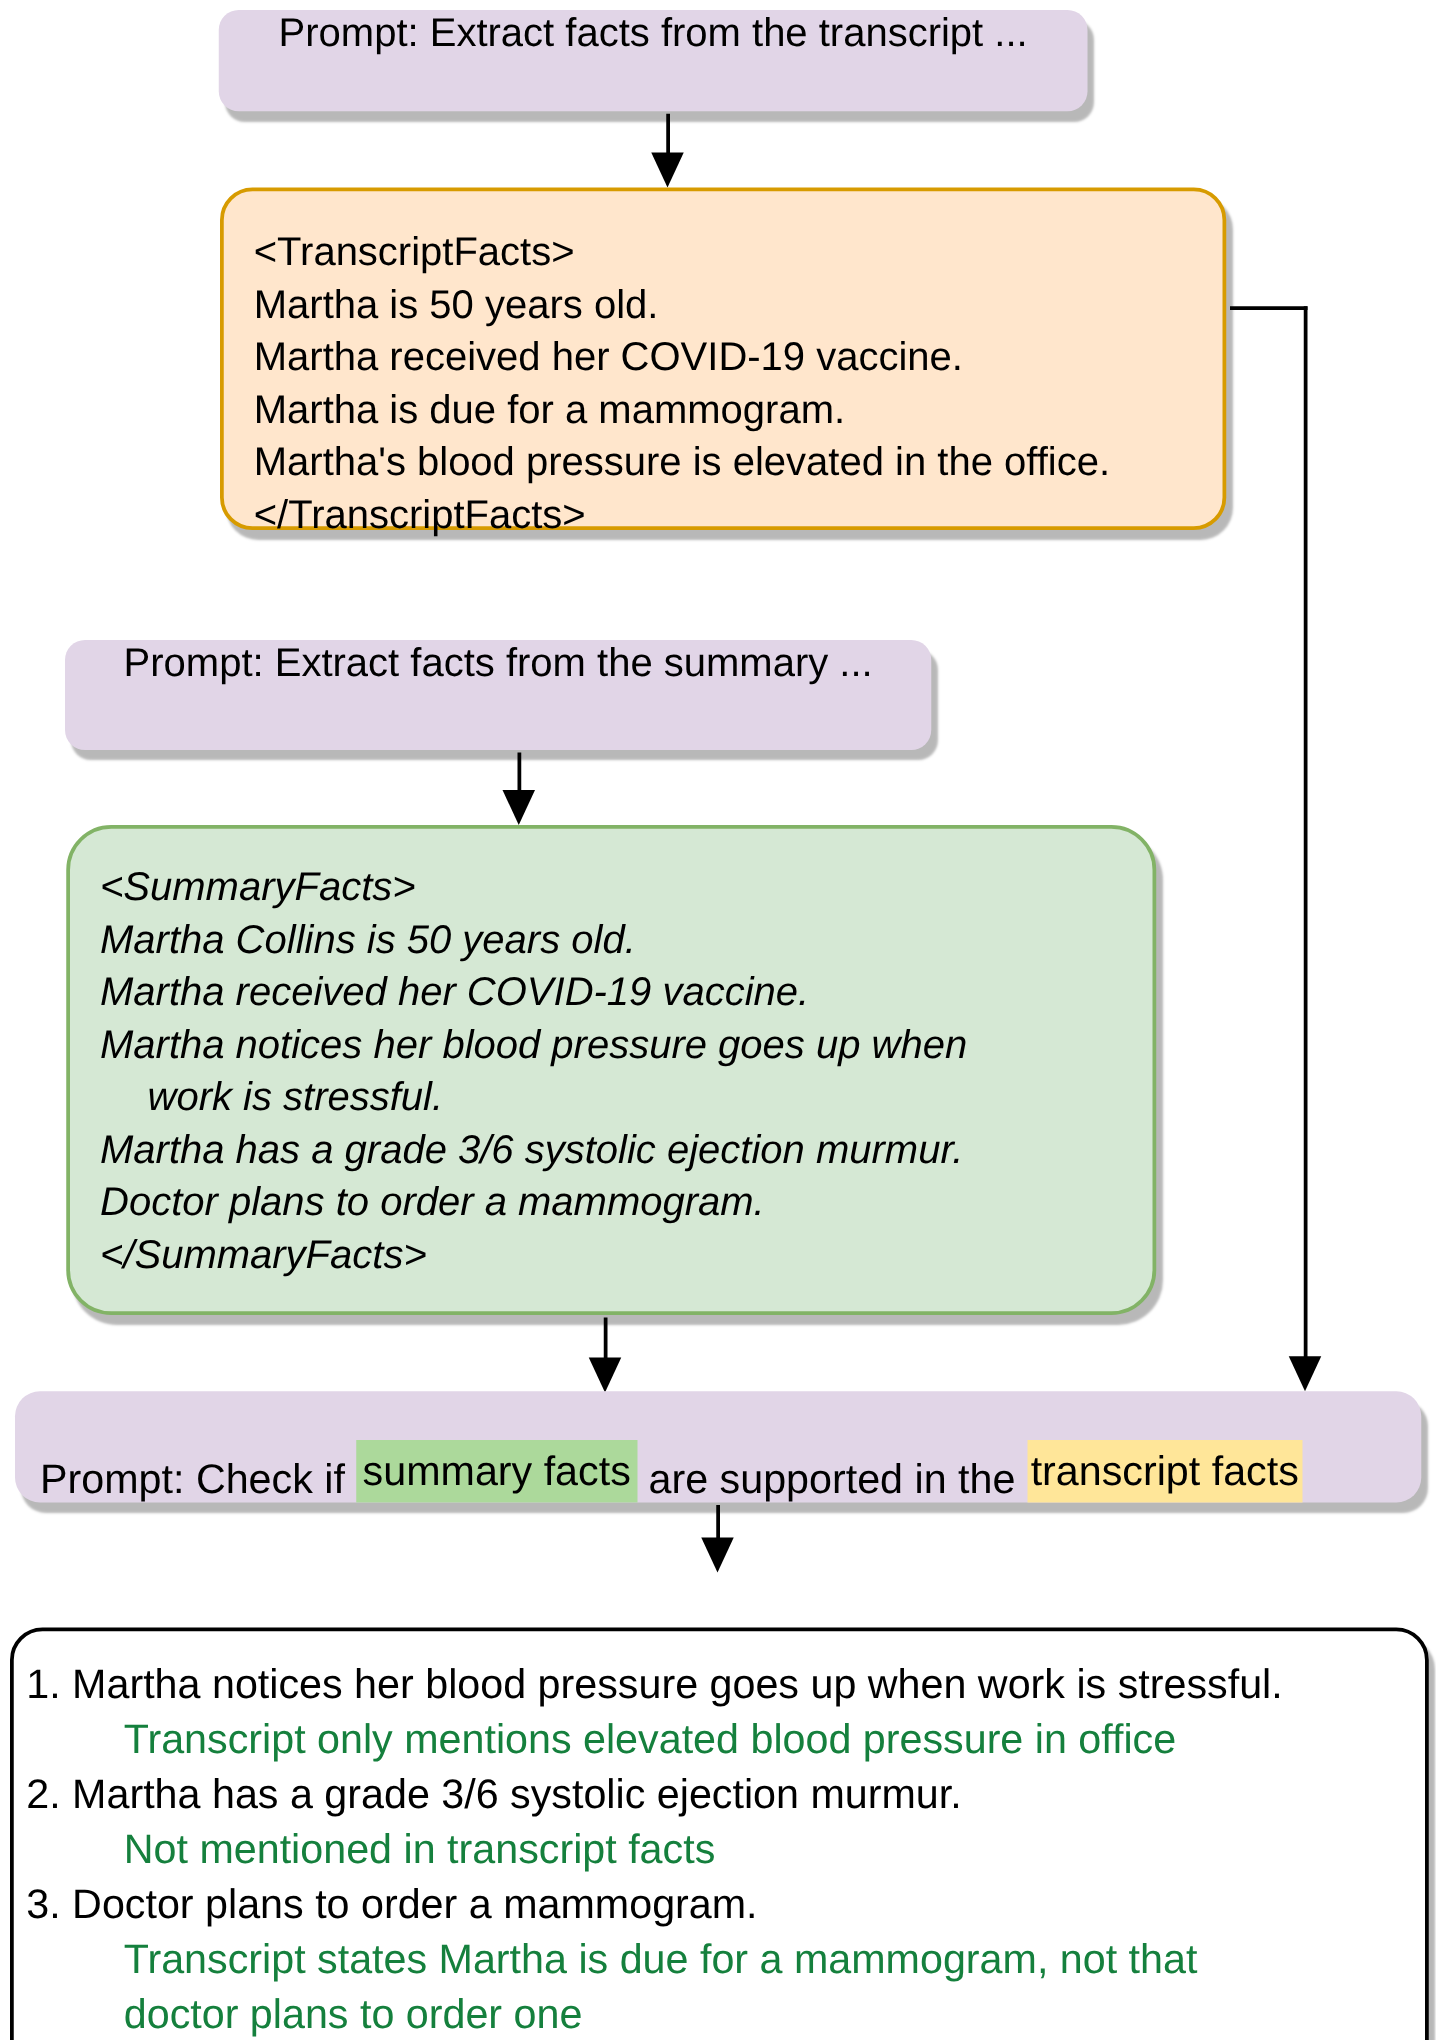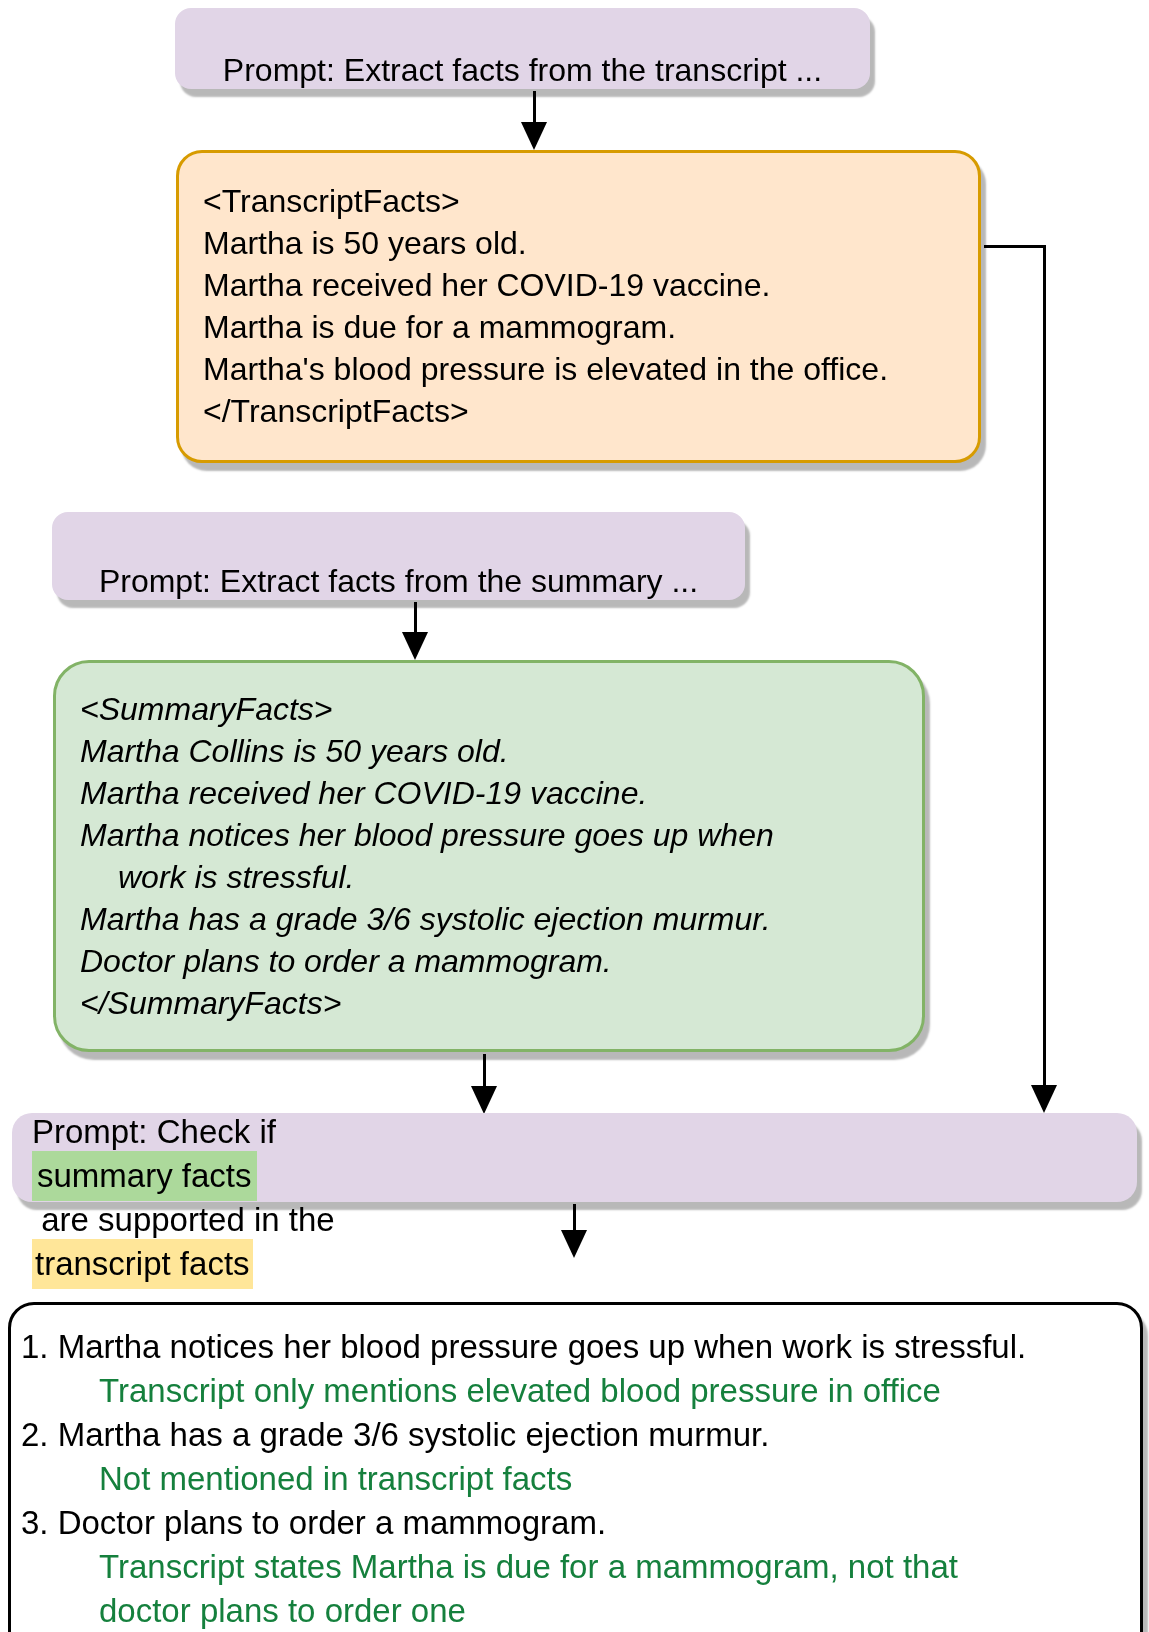--- a/index.html
+++ b/index.html
@@ -11,36 +11,36 @@
     color:#000;
     overflow:hidden;
   }
   .node { position:absolute; box-sizing:border-box; }
   .shadow { box-shadow:5px 8px 2px rgba(0,0,0,0.28); }
 
   
   .prompt-pill {
     background:#E1D5E7;
     border-radius:16px;
-    display:flex; align-items:flex-end; justify-content:center;
+    display:flex; align-items:flex-start; justify-content:center;
     font-size:32px; white-space:nowrap;
   }
 
   
   .fact-box { border-radius:26px; font-size:32px; line-height:42px; }
   .transcript-style { background:#FFE6CC; border:3px solid #D79B00; }
   .summary-style   { background:#D5E8D4; border:3px solid #82B366; border-radius:36px; }
   .fact-line { white-space:nowrap; }
   .fact-line.indent { padding-left:38px; }
 
   
   #check-box {
     background:#E1D5E7; border-radius:20px;
-    display:flex; align-items:flex-start;
-    padding-left:20px; font-size:33px; white-space:pre;flex-direction:column;
+    display:flex; align-items:flex-end;
+    padding-left:20px; font-size:33px; white-space:pre;
   }
   .hl-green  { background:#ACD99B; padding:6px 5px; }
   .hl-yellow { background:#FFE699; padding:6px 3px; }
 
   
   #result-box {
     background:#ffffff; border:3px solid #000000; border-radius:26px;
     font-size:33px; line-height:44px; padding:20px 10px;
   }
   .result-fact { color:#000000; white-space:nowrap; }
@@ -62,21 +62,21 @@
 
 <div id="canvas">
 
   <div class="node prompt-pill shadow" style="left:175px; top:8px; width:695px; height:81px;">
     <span>Prompt: Extract facts from the transcript ...</span>
   </div>
 
   <div class="stem v-stem" style="left:533px; top:91px; height:34px;"></div>
   <div class="arrow-head" style="left:521px; top:122px;"></div>
 
-  <div class="node fact-box transcript-style shadow" style="left:176px; top:150px; width:805px; height:313px; padding:27px 24px;">
+  <div class="node fact-box transcript-style shadow" style="left:176px; top:150px; width:805px; height:274px; padding:27px 24px;">
     <div class="fact-line">&lt;TranscriptFacts&gt;</div>
     <div class="fact-line">Martha is 50 years old.</div>
     <div class="fact-line">Martha received her COVID-19 vaccine.</div>
     <div class="fact-line">Martha is due for a mammogram.</div>
     <div class="fact-line">Martha's blood pressure is elevated in the office.</div>
     <div class="fact-line">&lt;/TranscriptFacts&gt;</div>
   </div>
 
   <div class="stem h-stem" style="left:984px; top:245px; width:62px;"></div>
   <div class="stem v-stem" style="left:1043px; top:245px; height:842px;"></div>

